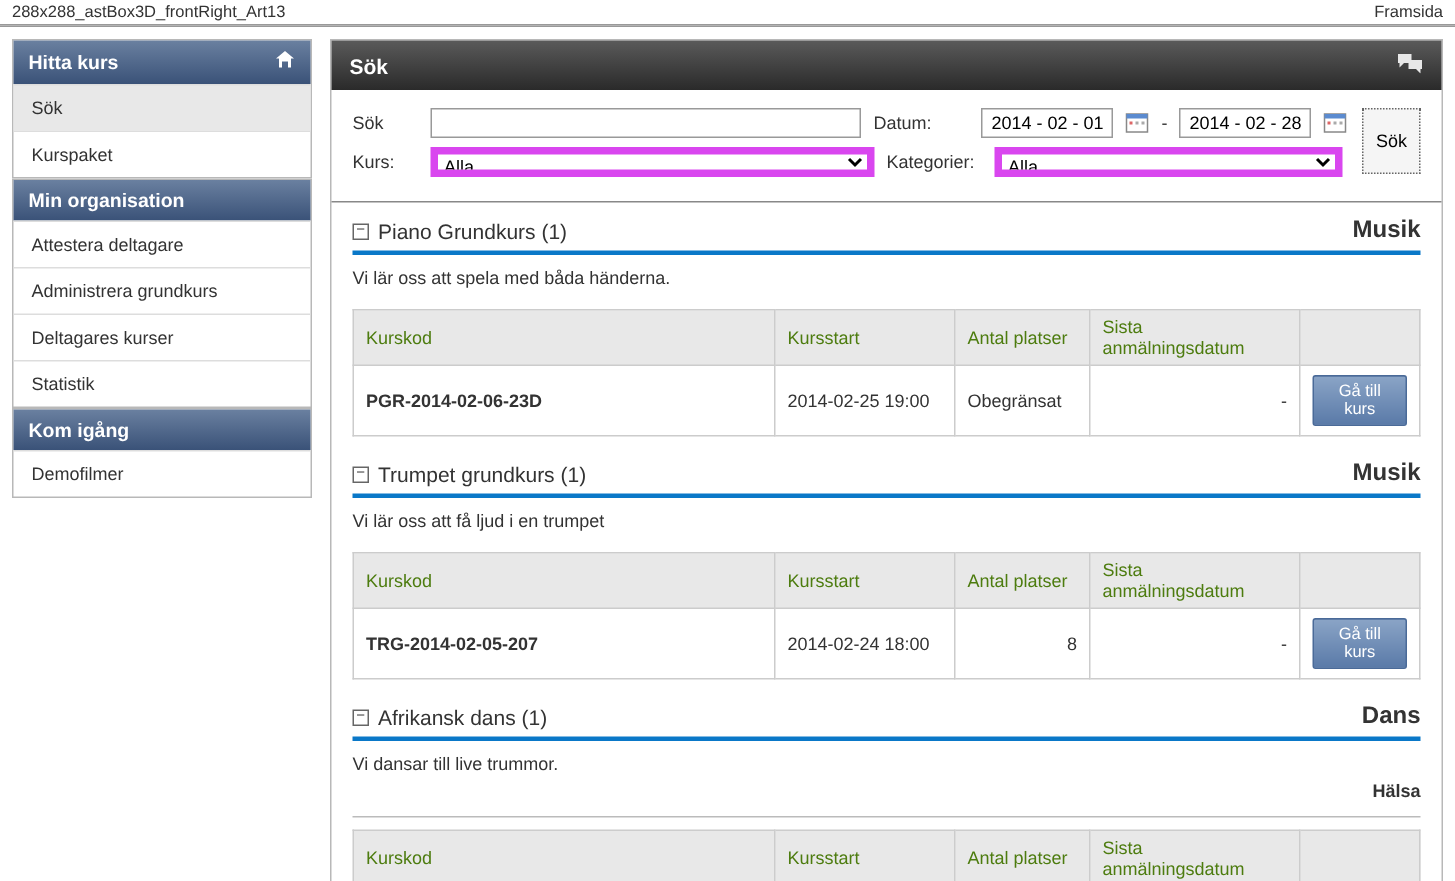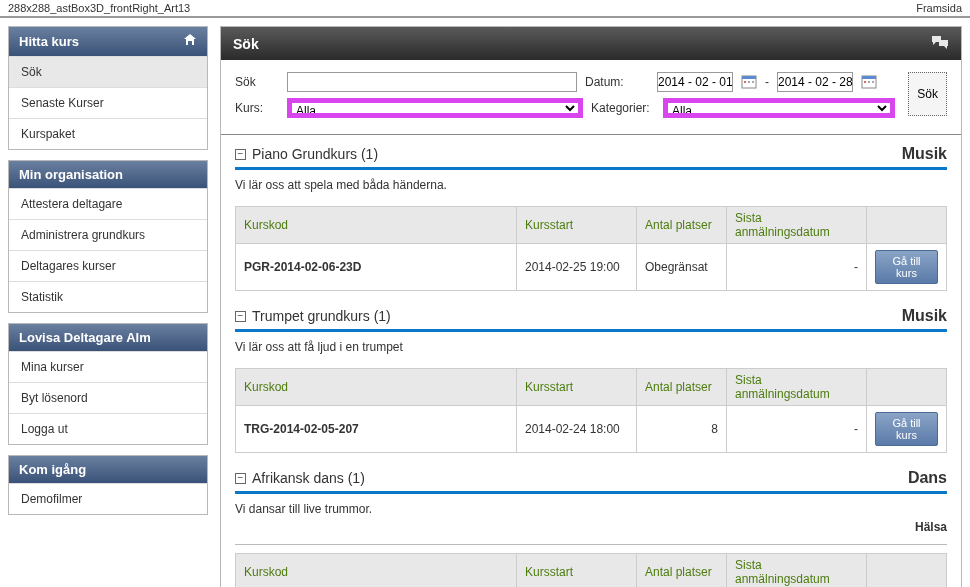--- a/index.html
+++ b/index.html
@@ -3,21 +3,21 @@
 <meta charset="utf-8">
 <style>
   * { box-sizing: border-box; margin: 0; padding: 0; }
   body { font-family: Arial, sans-serif; font-size: 12px; background: #fff; color: #333; }
   .top-bar { display: flex; justify-content: space-between; padding: 2px 8px; font-size: 11px; color: #333; border-bottom: 1px solid #999; }
   .page-rule { border-top: 1px solid #999; margin-bottom: 8px; }
   .layout { display: flex; gap: 12px; padding: 0 8px; }
   .sidebar { width: 200px; flex-shrink: 0; }
   .main { flex: 1; min-width: 0; }
 
-  .panel { border: 1px solid #b8b8b8; margin-bottom: 10px; background: #fff; }
+  .panel { border: 1px solid #b8b8b8; background: #fff; }
   .panel-header {
     background: linear-gradient(to bottom, #6a80a0 0%, #3a5278 100%);
     color: #fff; font-weight: bold; font-size: 13px;
     padding: 6px 10px; display: flex; justify-content: space-between; align-items: center;
   }
   .panel-header-dark {
     background: linear-gradient(to bottom, #5a5a5a 0%, #2a2a2a 100%);
     color: #fff; font-weight: bold; font-size: 14px;
     padding: 8px 12px; display: flex; justify-content: space-between; align-items: center;
   }
@@ -26,21 +26,21 @@
   }
   .panel-item:first-of-type { border-top: none; }
   .panel-item.active { background: #e8e8e8; }
 
   .search-form { padding: 12px 14px 10px 14px; border-bottom: 1px solid #888; }
   .form-row { display: flex; align-items: center; margin-bottom: 6px; gap: 8px; }
   .form-label { width: 44px; font-size: 12px; }
   .form-label-w { width: 64px; font-size: 12px; }
   .text-input { border: 1px solid #999; height: 20px; padding: 0 4px; font-size: 12px; }
   .select { border: 5px solid #d946ef; height: 20px; font-size: 12px; background: #fff; }
-  .date-input { border: 1px solid #999; height: 20px; width: 76px; text-align: center; font-size: 12px; }
+  .date-input { border: 1px solid #999; height: 20px; width: 88px; text-align: center; font-size: 12px; }
   .cal-icon { width: 16px; height: 16px; display: inline-flex; }
   .search-btn {
     border: 1px dotted #666; padding: 10px 8px; font-size: 12px; background: #f5f5f5; cursor: pointer;
     height: 44px; display: flex; align-items: center;
   }
 
   .course-block { padding: 10px 14px 6px 14px; }
   .course-head { display: flex; justify-content: space-between; align-items: center; margin-bottom: 2px; }
   .course-title-wrap { display: flex; align-items: center; gap: 6px; }
   .collapse-icon { width: 11px; height: 11px; border: 1px solid #666; display: inline-flex; align-items: center; justify-content: center; font-size: 10px; line-height: 1; color: #444; }
@@ -76,39 +76,30 @@
 
   <aside class="sidebar" id="sidebar-root">
       <div class="panel">
         <div class="panel-header">
           <span>Hitta kurs</span>
           <span class="home-icon"><svg width="14" height="14" viewBox="0 0 14 14">
               <path d="M7 1l6 5h-2v6H9V8H5v4H3V6H1z"></path>
             </svg></span>
         </div>
         <div class="panel-item active">Sök</div>
-        <div class="panel-item">Senaste Kurser</div>
         <div class="panel-item">Kurspaket</div>
       </div>
       <div class="panel">
         <div class="panel-header">
           <span>Min organisation</span>
         </div>
         <div class="panel-item">Attestera deltagare</div>
         <div class="panel-item">Administrera grundkurs</div>
         <div class="panel-item">Deltagares kurser</div>
         <div class="panel-item">Statistik</div>
-      </div>
-      <div class="panel">
-        <div class="panel-header">
-          <span>Lovisa Deltagare Alm</span>
-        </div>
-        <div class="panel-item">Mina kurser</div>
-        <div class="panel-item">Byt lösenord</div>
-        <div class="panel-item">Logga ut</div>
       </div>
       <div class="panel">
         <div class="panel-header">
           <span>Kom igång</span>
         </div>
         <div class="panel-item">Demofilmer</div>
       </div>
     </aside>
 
   <main class="main">

